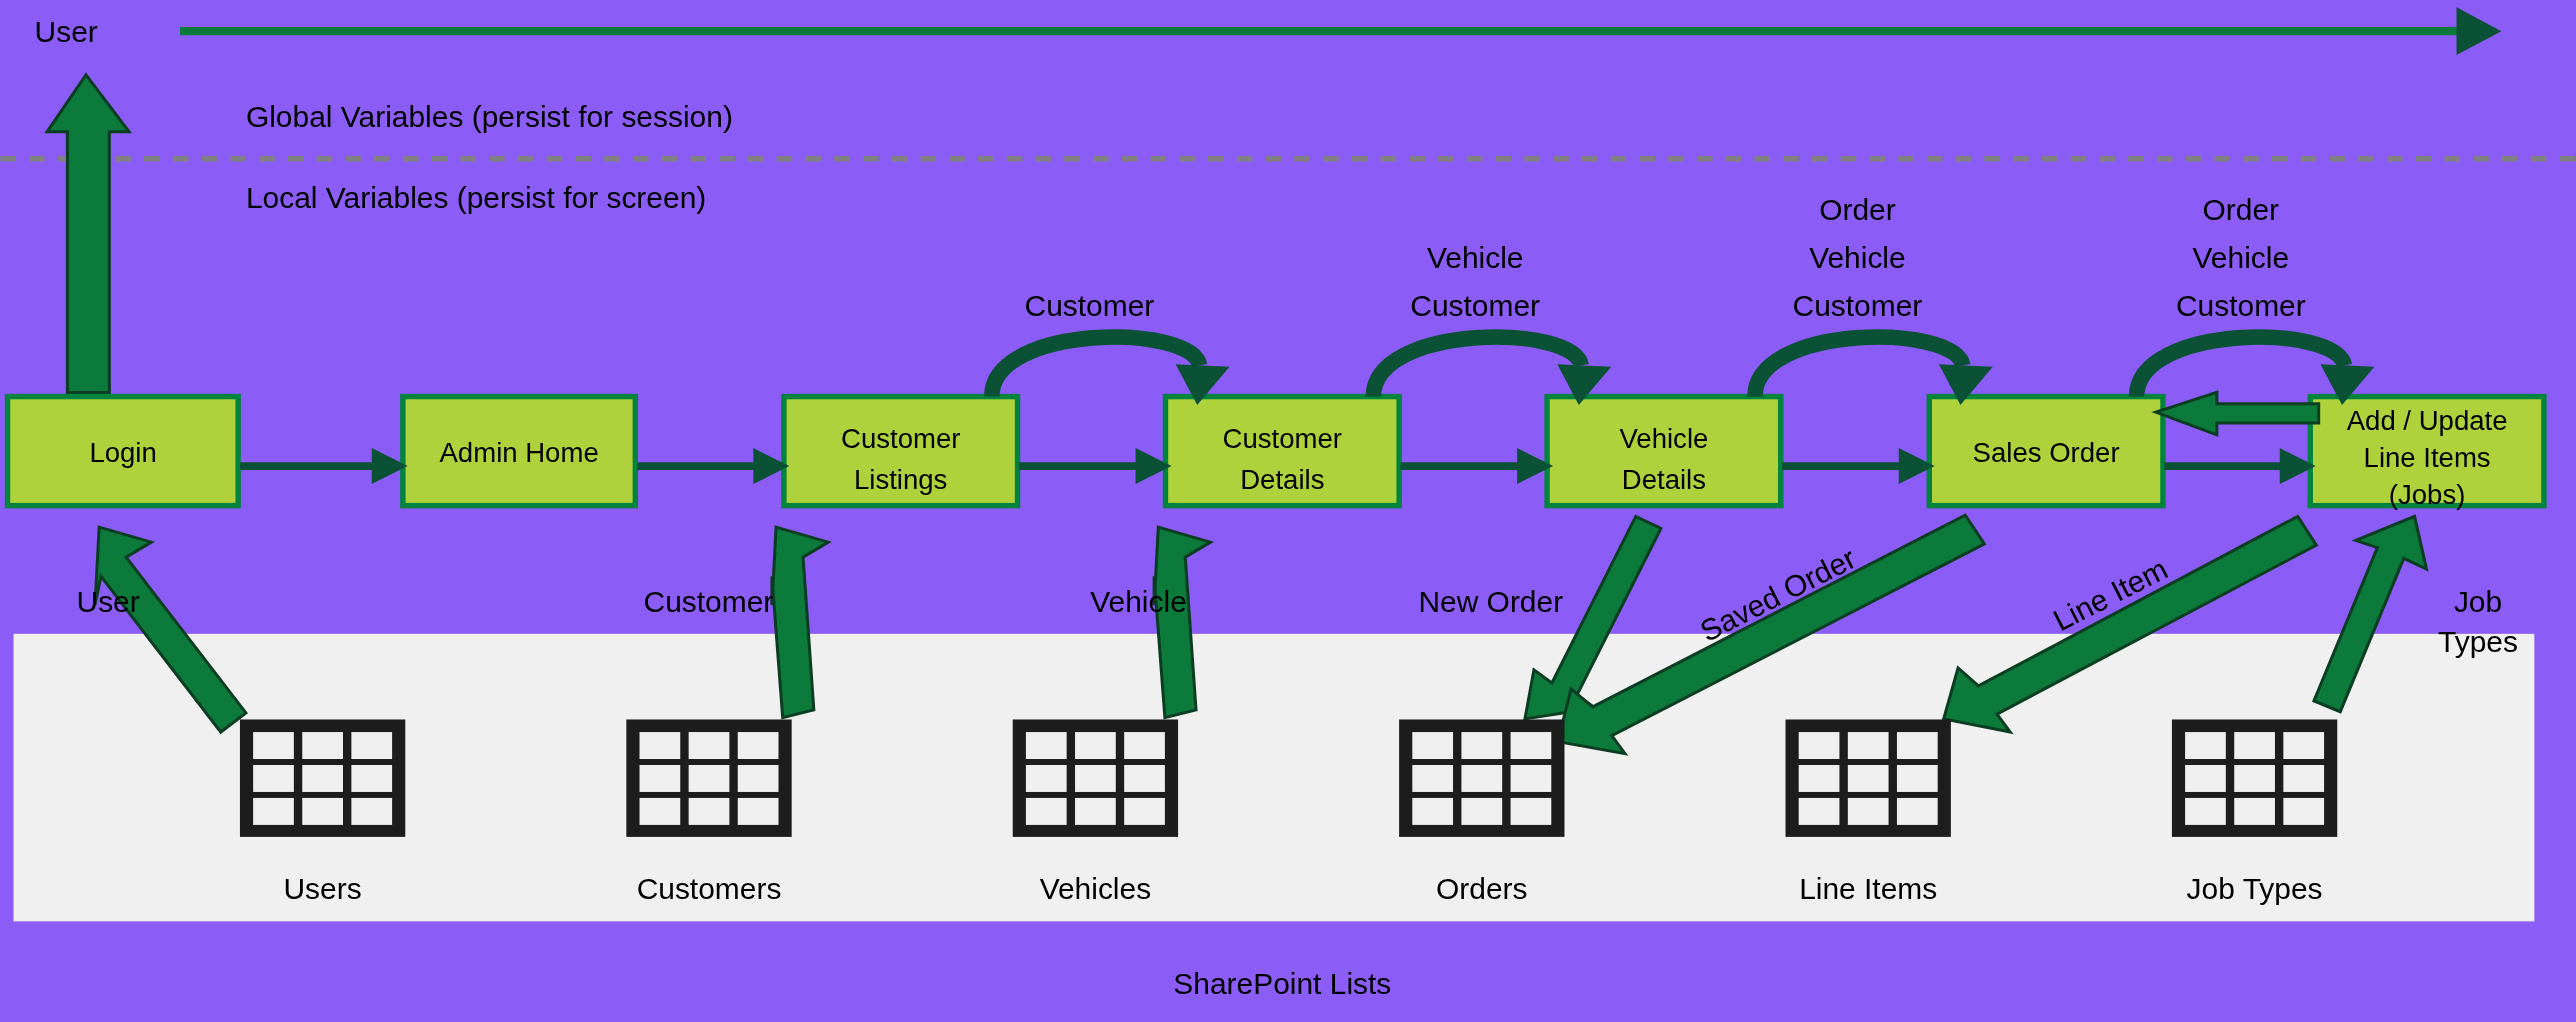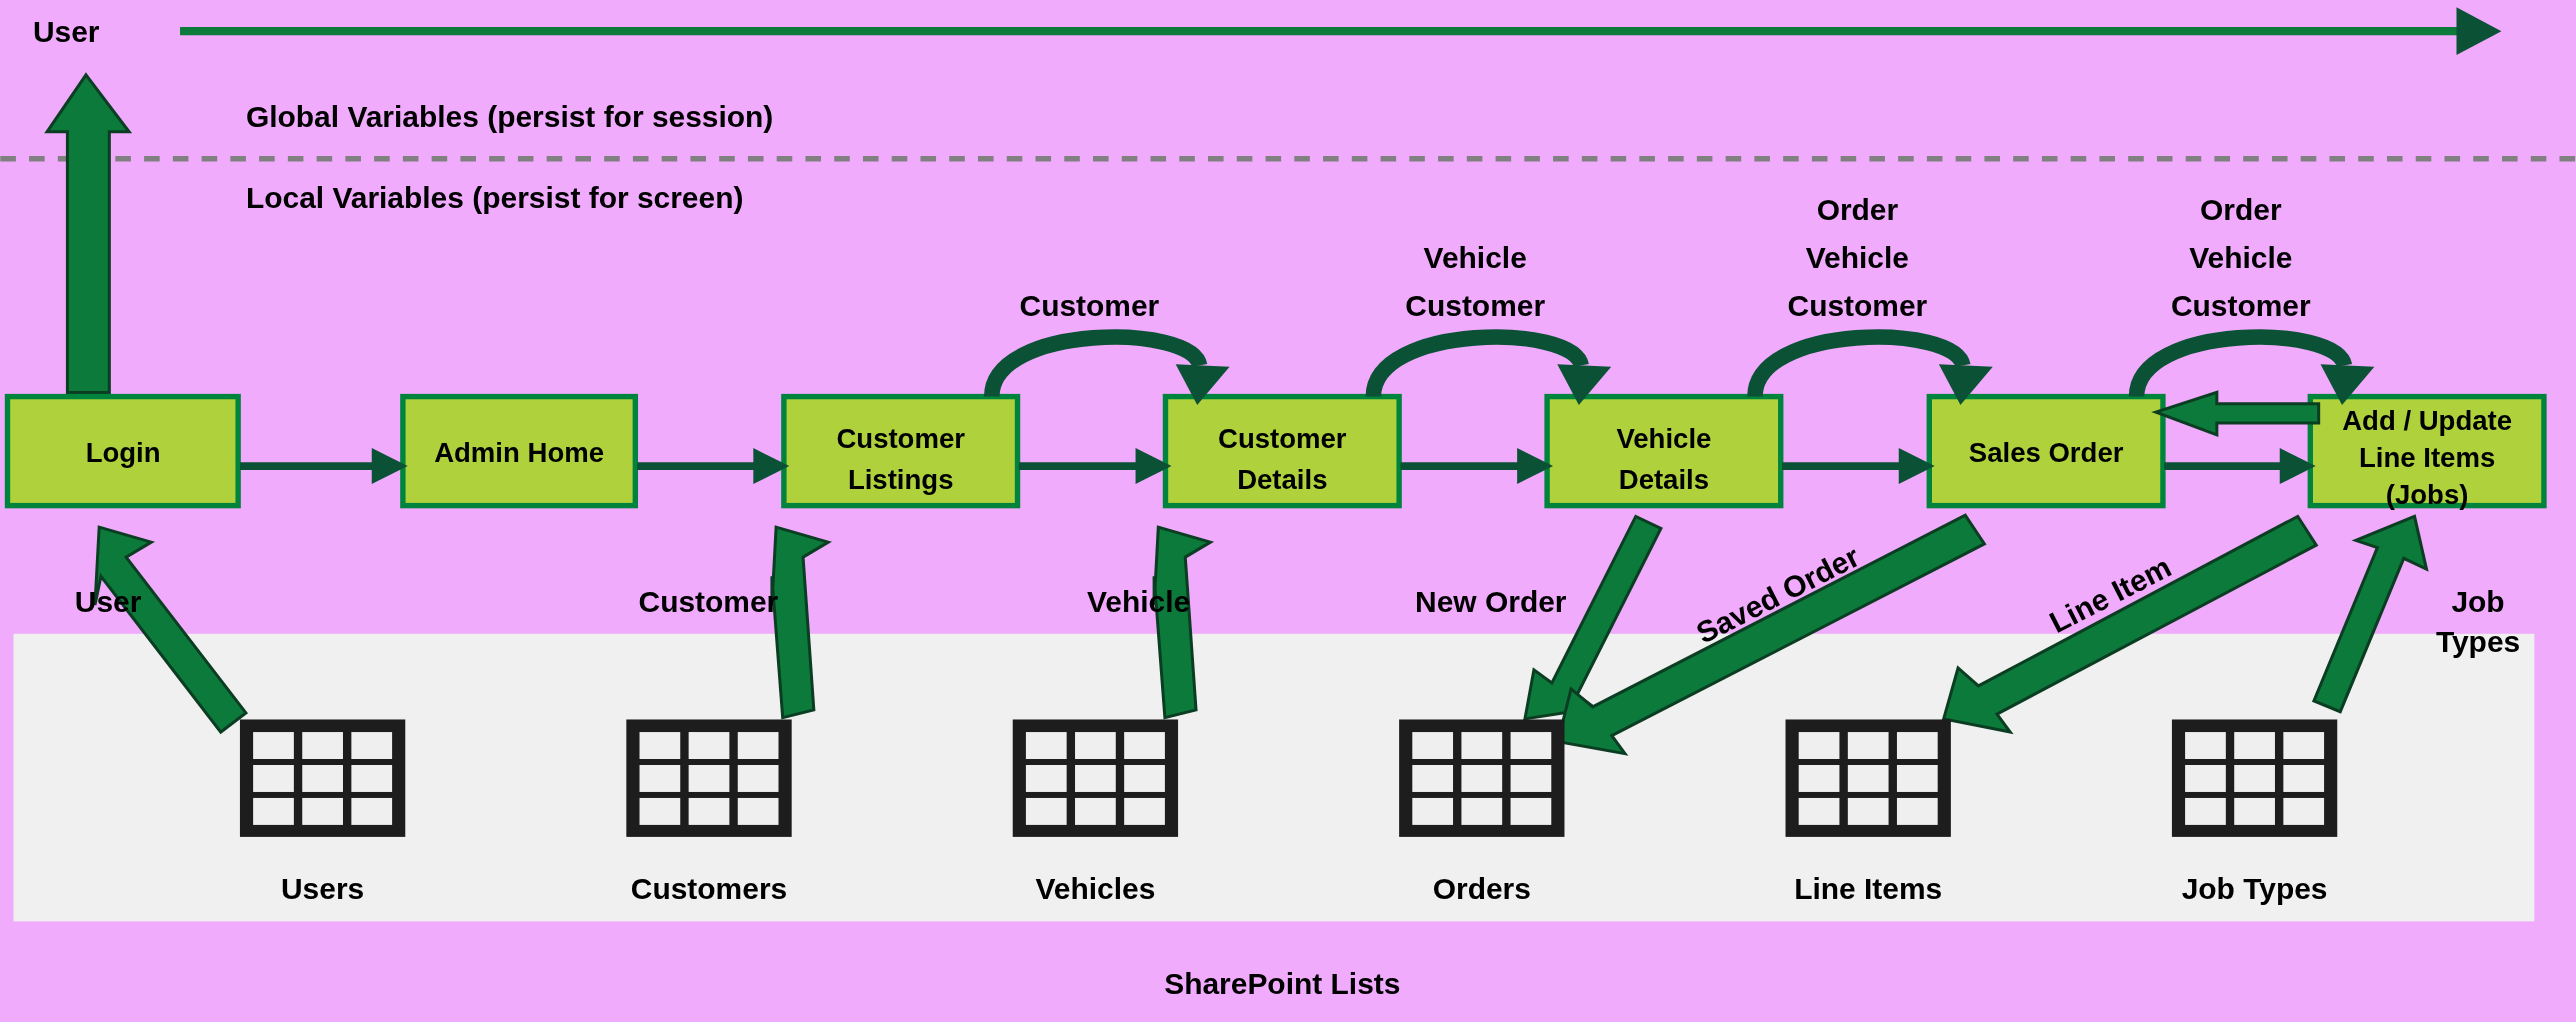--- a/index.html
+++ b/index.html
@@ -11,22 +11,21 @@
   body {
     width: 2576px;
     height: 1022px;
     font-family: "Liberation Sans", sans-serif;
     overflow: hidden;
   }
   #diagram-root {
     position: relative;
     width: 2576px;
     height: 1022px;
-    background: #f0abfc;
-    font-weight: bold;
+    background: #8b5cf6;
   }
   svg.canvas {
     position: absolute;
     top: 0;
     left: 0;
     width: 2576px;
     height: 1022px;
   }
   .screen-label,
   .flow-label,

